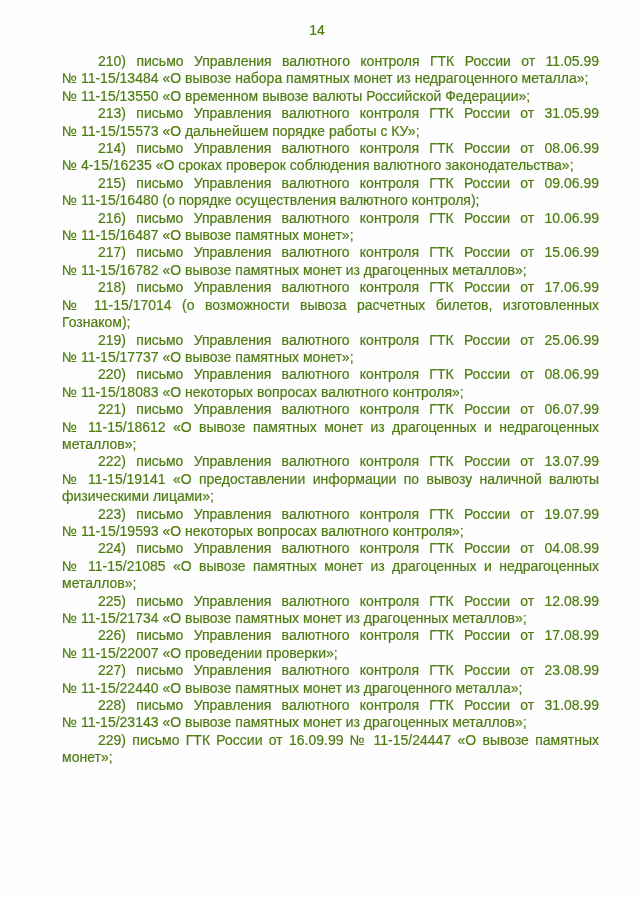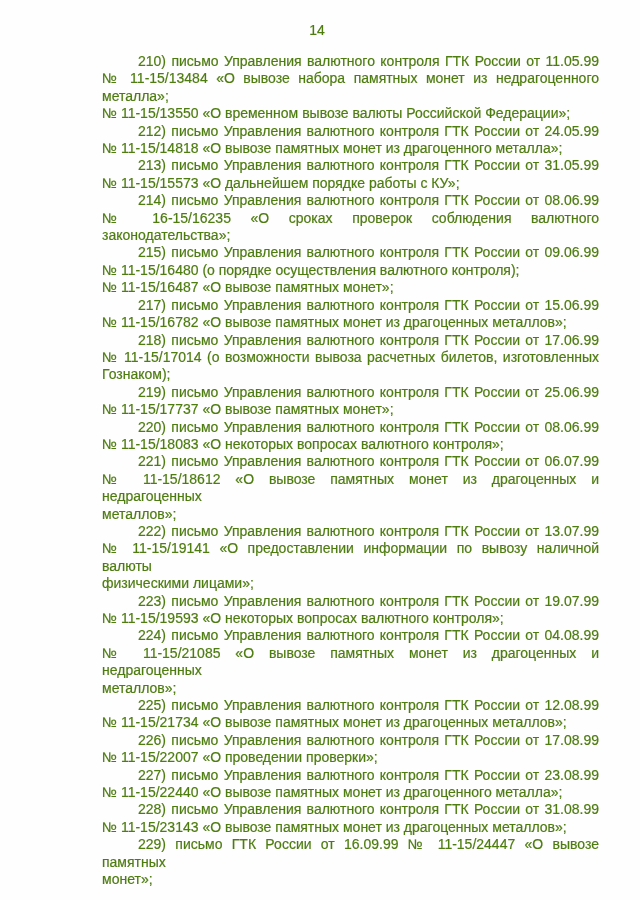--- a/index.html
+++ b/index.html
@@ -27,21 +27,20 @@
     left: 62px;
     width: 537px;
     font-size: 14px;
     line-height: 17.4px;
     -webkit-text-stroke: 0.2px currentColor;
   }
   .para { margin: 0; padding: 0; }
   .line {
     text-align: justify;
     text-align-last: justify;
-    margin-left: 40px;
   }
   .line.last {
     text-align-last: left;
   }
   .line.first {
     text-indent: 36px;
   }
 </style>
 </head>
 <body>
@@ -50,36 +49,33 @@
   <div class="page-number">14</div>
   <div class="doc-body">
       <div class="para">
         <div class="line first">210) письмо Управления валютного контроля ГТК России от 11.05.99</div>
         <div class="line last">№ 11-15/13484 «О вывозе набора памятных монет из недрагоценного металла»;</div>
       </div>
       <div class="para">
         <div class="line last">№ 11-15/13550 «О временном вывозе валюты Российской Федерации»;</div>
       </div>
       <div class="para">
-        <div class="line first">212) письмо Управления валютного контроля ГТК России от 24.05.99</div>
-        <div class="line last">№ 11-15/14818 «О вывозе памятных монет из драгоценного металла»;</div>
-      </div>
-      <div class="para">
         <div class="line first">213) письмо Управления валютного контроля ГТК России от 31.05.99</div>
         <div class="line last">№ 11-15/15573 «О дальнейшем порядке работы с КУ»;</div>
       </div>
       <div class="para">
         <div class="line first">214) письмо Управления валютного контроля ГТК России от 08.06.99</div>
-        <div class="line last">№ 16-15/16235 «О сроках проверок соблюдения валютного законодательства»;</div>
+        <div class="line last">№ 4-15/16235 «О сроках проверок соблюдения валютного законодательства»;</div>
       </div>
       <div class="para">
         <div class="line first">215) письмо Управления валютного контроля ГТК России от 09.06.99</div>
         <div class="line last">№ 11-15/16480 (о порядке осуществления валютного контроля);</div>
       </div>
       <div class="para">
+        <div class="line first">216) письмо Управления валютного контроля ГТК России от 10.06.99</div>
         <div class="line last">№ 11-15/16487 «О вывозе памятных монет»;</div>
       </div>
       <div class="para">
         <div class="line first">217) письмо Управления валютного контроля ГТК России от 15.06.99</div>
         <div class="line last">№ 11-15/16782 «О вывозе памятных монет из драгоценных металлов»;</div>
       </div>
       <div class="para">
         <div class="line first">218) письмо Управления валютного контроля ГТК России от 17.06.99</div>
         <div class="line">№ 11-15/17014 (о возможности вывоза расчетных билетов, изготовленных</div>
         <div class="line last">Гознаком);</div>

